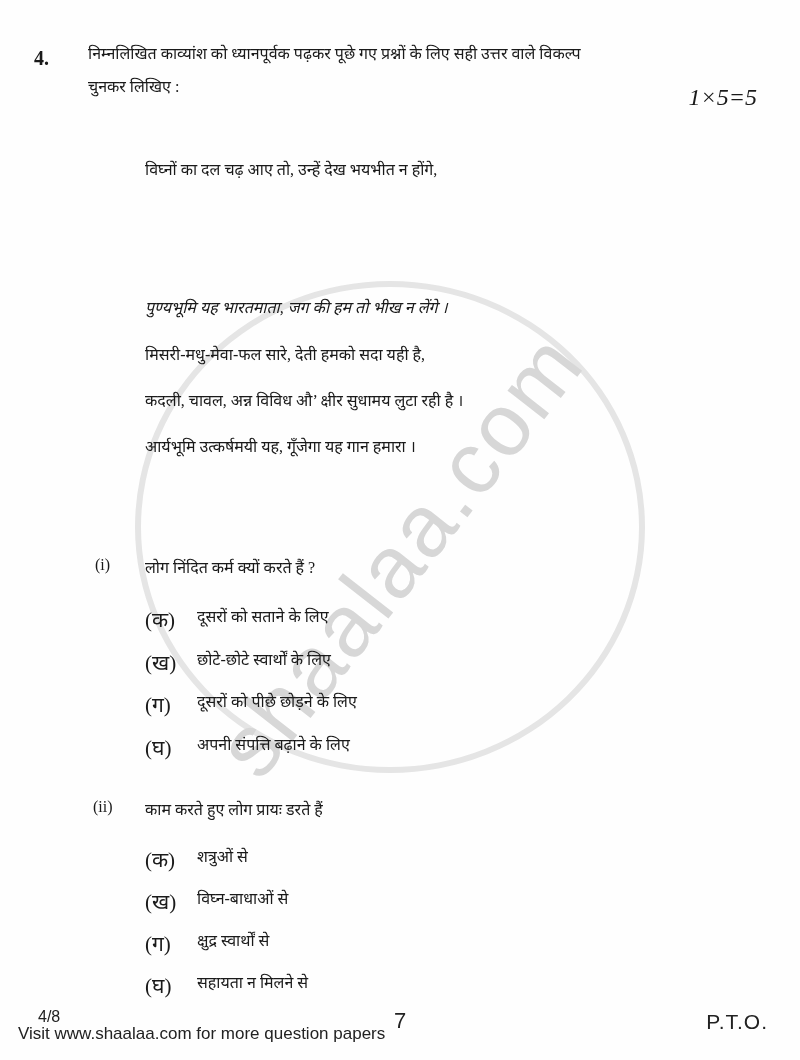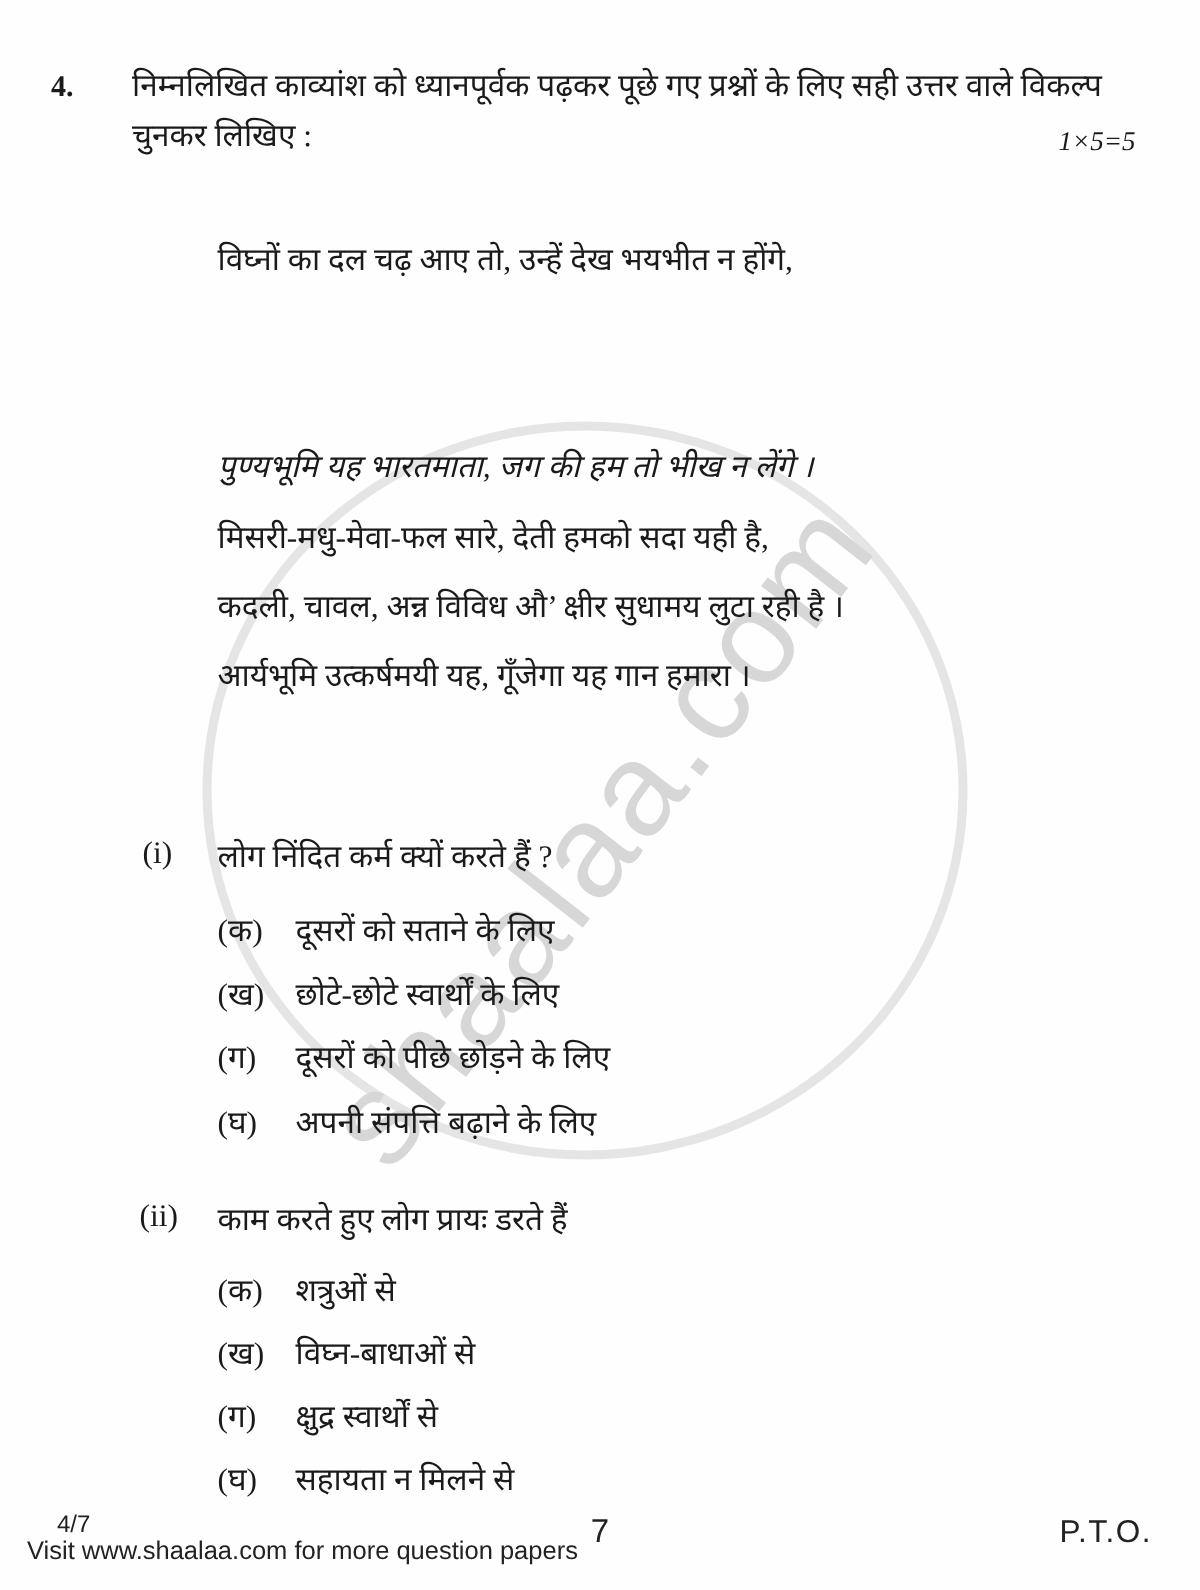--- a/index.html
+++ b/index.html
@@ -33,23 +33,23 @@
     font-family: "Liberation Sans", sans-serif;
     font-size: 88px;
     letter-spacing: 3px;
     color: #d7d7d7;
     z-index: 0;
     user-select: none;
   }
 
   
   .abs { position: absolute; white-space: nowrap; z-index: 1; }
-  .dev { font-size: 21px; }
+  .dev { font-size: 16px; }
   .qnum { font-weight: bold; font-size: 20px; }
-  .marks { font-style: italic; font-size: 18px; }
+  .marks { font-style: italic; font-size: 24px; }
   .opt-label { font-size: 21px; }
 
   
   .foot { font-family: "Liberation Sans", sans-serif; color: #222; }
   .f-code  { font-size: 16px; }
   .f-promo { font-size: 17px; }
   .f-page  { font-size: 22px; left: 0; right: 0; text-align: center; }
   .f-pto   { font-size: 21px; letter-spacing: 1px; }
 </style>
 </head>
@@ -94,18 +94,18 @@
 
   <div class="abs opt-label" style="left:145px; top:887px;">(ख)</div>
   <div class="abs dev" style="left:197px; top:887px;text-align:center;">विघ्न-बाधाओं से</div>
 
   <div class="abs opt-label" style="left:145px; top:929px;">(ग)</div>
   <div class="abs dev" style="left:197px; top:929px;">क्षुद्र स्वार्थों से</div>
 
   <div class="abs opt-label" style="left:145px; top:971px;">(घ)</div>
   <div class="abs dev" style="left:197px; top:971px;">सहायता न मिलने से</div>
 
-  <div class="abs foot f-code" style="left:38px; top:1008px;">4/7</div>
+  <div class="abs foot f-code" style="left:38px; top:1008px;">4/8</div>
   <div class="abs foot f-promo" style="left:18px; top:1024px;">Visit www.shaalaa.com for more question papers</div>
   <div class="abs foot f-page" style="top:1008px;">7</div>
   <div class="abs foot f-pto" style="right:32px; top:1010px;text-align:right;">P.T.O.</div>
 
 </div>
 
 </body></html>

